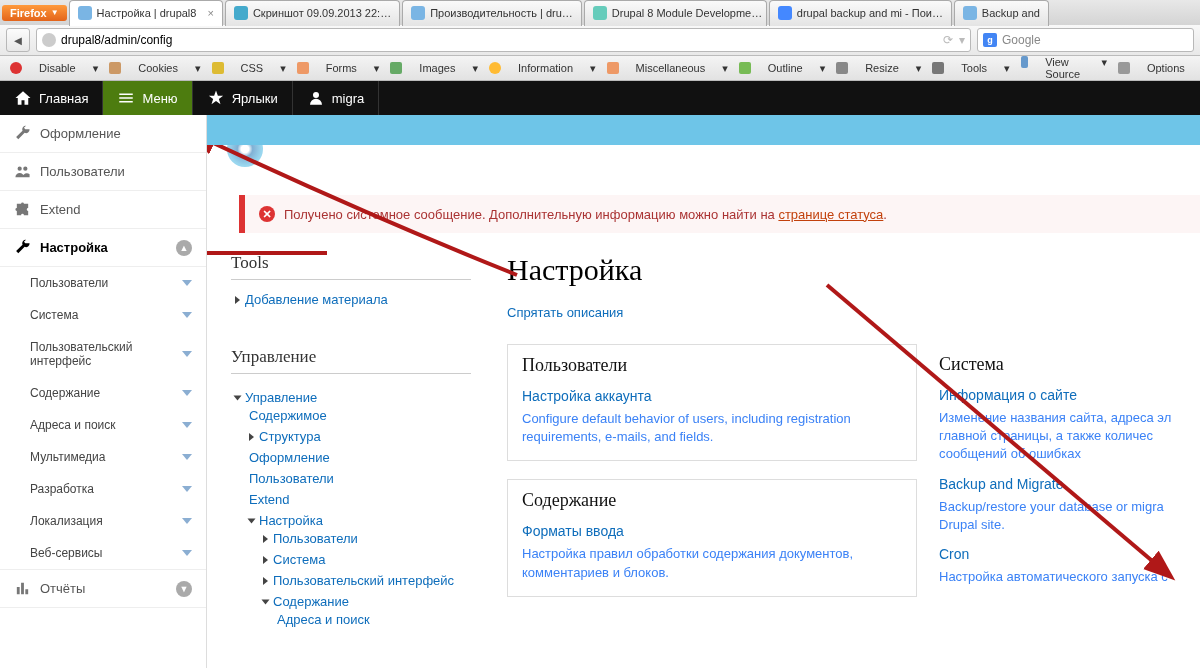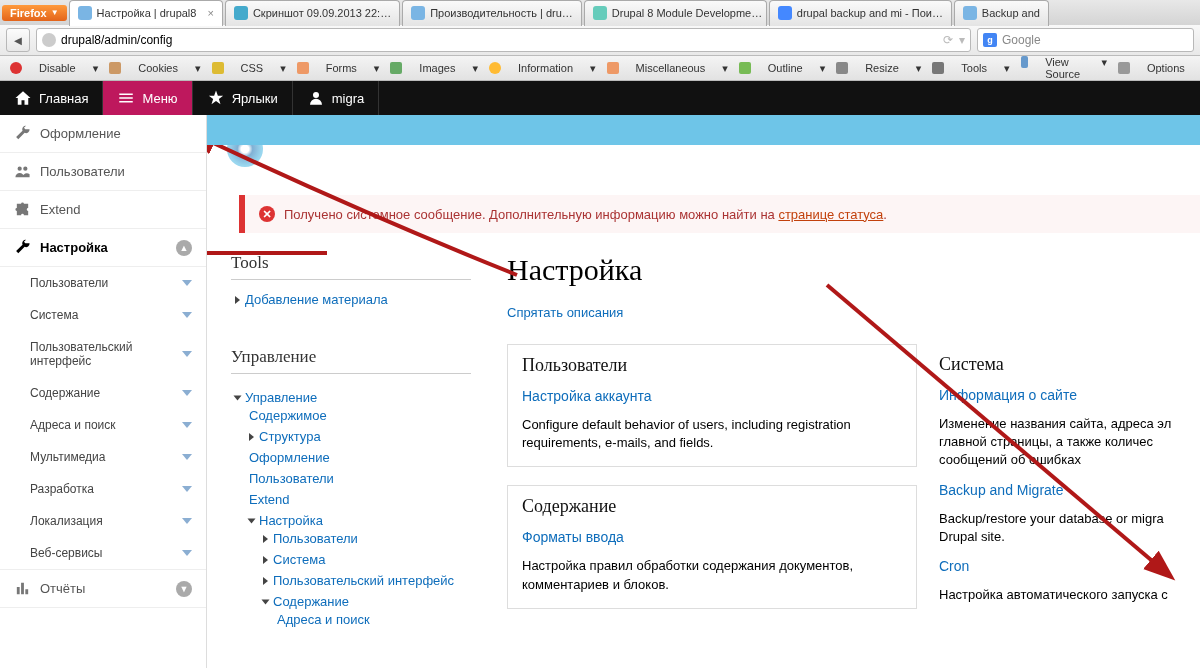--- a/index.html
+++ b/index.html
@@ -11,21 +11,21 @@
 .addr-bar{height:30px;background:linear-gradient(#f8f8f8,#e8e8e8);display:flex;align-items:center;padding:0 6px;gap:6px;border-bottom:1px solid #bbb}
 .nav-btn{width:22px;height:22px;border:1px solid #b8b8b8;border-radius:3px;background:linear-gradient(#fcfcfc,#e8e8e8);display:flex;align-items:center;justify-content:center;color:#555}
 .url-box{flex:1;height:22px;border:1px solid #b8b8b8;border-radius:3px;background:#fff;display:flex;align-items:center;padding:0 5px;gap:5px;font-size:12px}
 .glob{width:14px;height:14px;border-radius:50%;background:#ccc}
 .search-box{width:205px;height:22px;border:1px solid #b8b8b8;border-radius:3px;background:#fff;display:flex;align-items:center;padding:0 5px;gap:5px;font-size:12px;color:#888}
 .dev-bar{height:24px;background:linear-gradient(#f4f4f4,#e2e2e2);display:flex;align-items:center;padding:0 6px;gap:3px;border-bottom:1px solid #bbb;font-size:11px}
 .dev-item{display:flex;align-items:flex-start;gap:17px;padding:2px 4px;color:#333}
 .dev-ico{width:12px;height:12px;background:#888;border-radius:2px}
 .admin-bar{height:34px;background:#111;display:flex;color:#fff;font-size:13px}
 .admin-item{display:flex;align-items:center;gap:7px;padding:0 14px;border-right:1px solid #333}
-.admin-item.active{background:#be185d}
+.admin-item.active{background:#4d7c0f}
 .a-ico{width:18px;height:18px;fill:#fff}
 .topstrip{height:30px;background:#6ec5e8}
 .layout{display:flex;height:555px}
 .sidebar{width:206px;border-right:1px solid #ddd;display:flex;flex-direction:column}
 .sb-item{display:flex;align-items:center;gap:9px;padding:10px 14px;border-bottom:1px solid #eee;color:#555;position:relative}
 .sb-item.bold{font-weight:bold;color:#000}
 .sb-sub{display:flex;align-items:center;justify-content:space-between;padding:9px 14px 9px 30px;color:#444;font-size:12px}
 .sb-caret{width:0;height:0;border-left:5px solid transparent;border-right:5px solid transparent;border-top:6px solid #8baed2}
 .sb-circ{width:16px;height:16px;border-radius:50%;background:#aaa;display:flex;align-items:center;justify-content:center}
 .sb-ico{width:17px;height:17px;fill:#777}
@@ -45,21 +45,21 @@
 .tri{display:inline-block;width:0;height:0;border-top:4px solid transparent;border-bottom:4px solid transparent;border-left:5px solid #444;margin-right:5px}
 .tri.open{transform:rotate(90deg)}
 .page-title{font-family:Georgia,serif;font-size:30px;font-weight:normal;margin:0 0 18px 0}
 .hide-desc{color:#0e6dbb;text-decoration:none;font-size:13px}
 .panels{display:flex;gap:22px;margin-top:24px}
 .panel-col{width:410px}
 .panel{border:1px solid #ddd;margin-bottom:18px}
 .panel-h{font-family:Georgia,serif;font-size:18px;font-weight:normal;padding:10px 14px 6px;margin:0;color:#111}
 .panel-body{padding:6px 14px 14px}
 .plink{color:#0e6dbb;text-decoration:none;font-size:14px}
-.pdesc{font-size:13px;color:#000000;margin-top:12px;line-height:1.4}
+.pdesc{font-size:13px;color:#3b82f6;margin-top:6px;line-height:1.4}
 .arrow{position:absolute;pointer-events:none}
 </style>
 </head>
 <body>
 
 <div class="ff-bar">
   <div class="ff-btn">
       <span>Firefox</span>
       <span style="font-size:8px">▼</span>
     </div>

